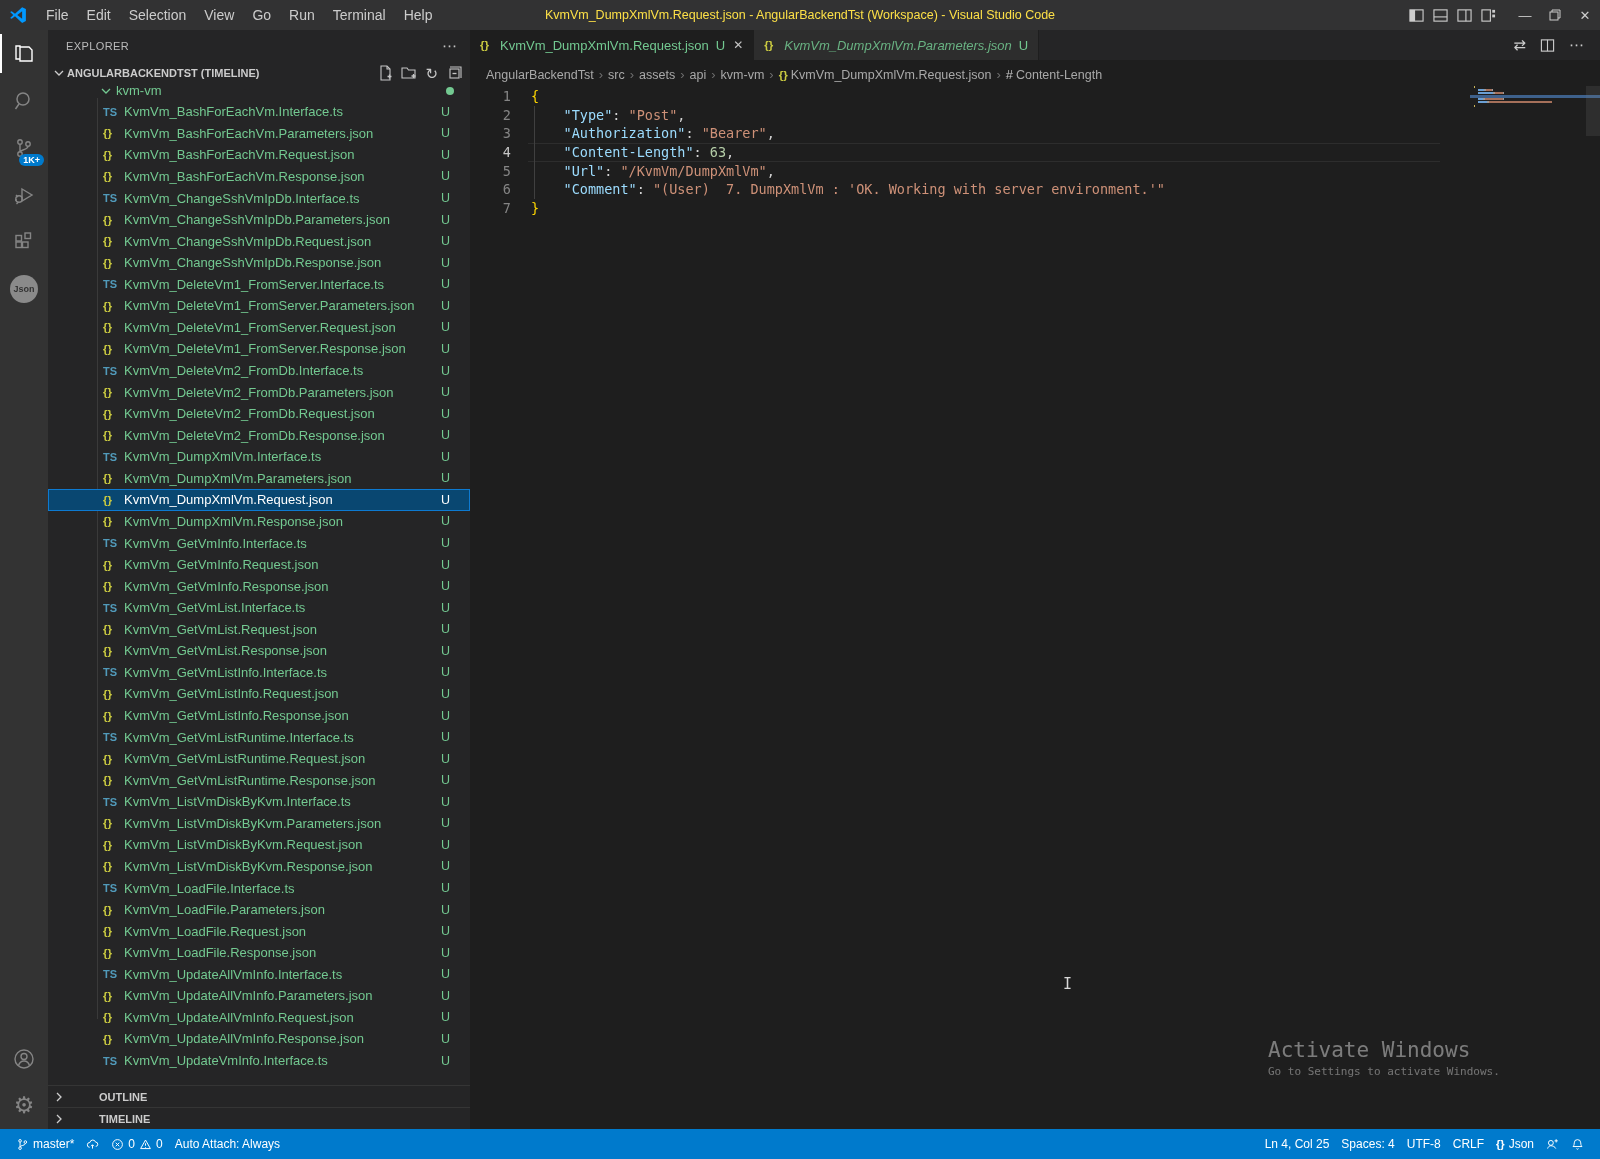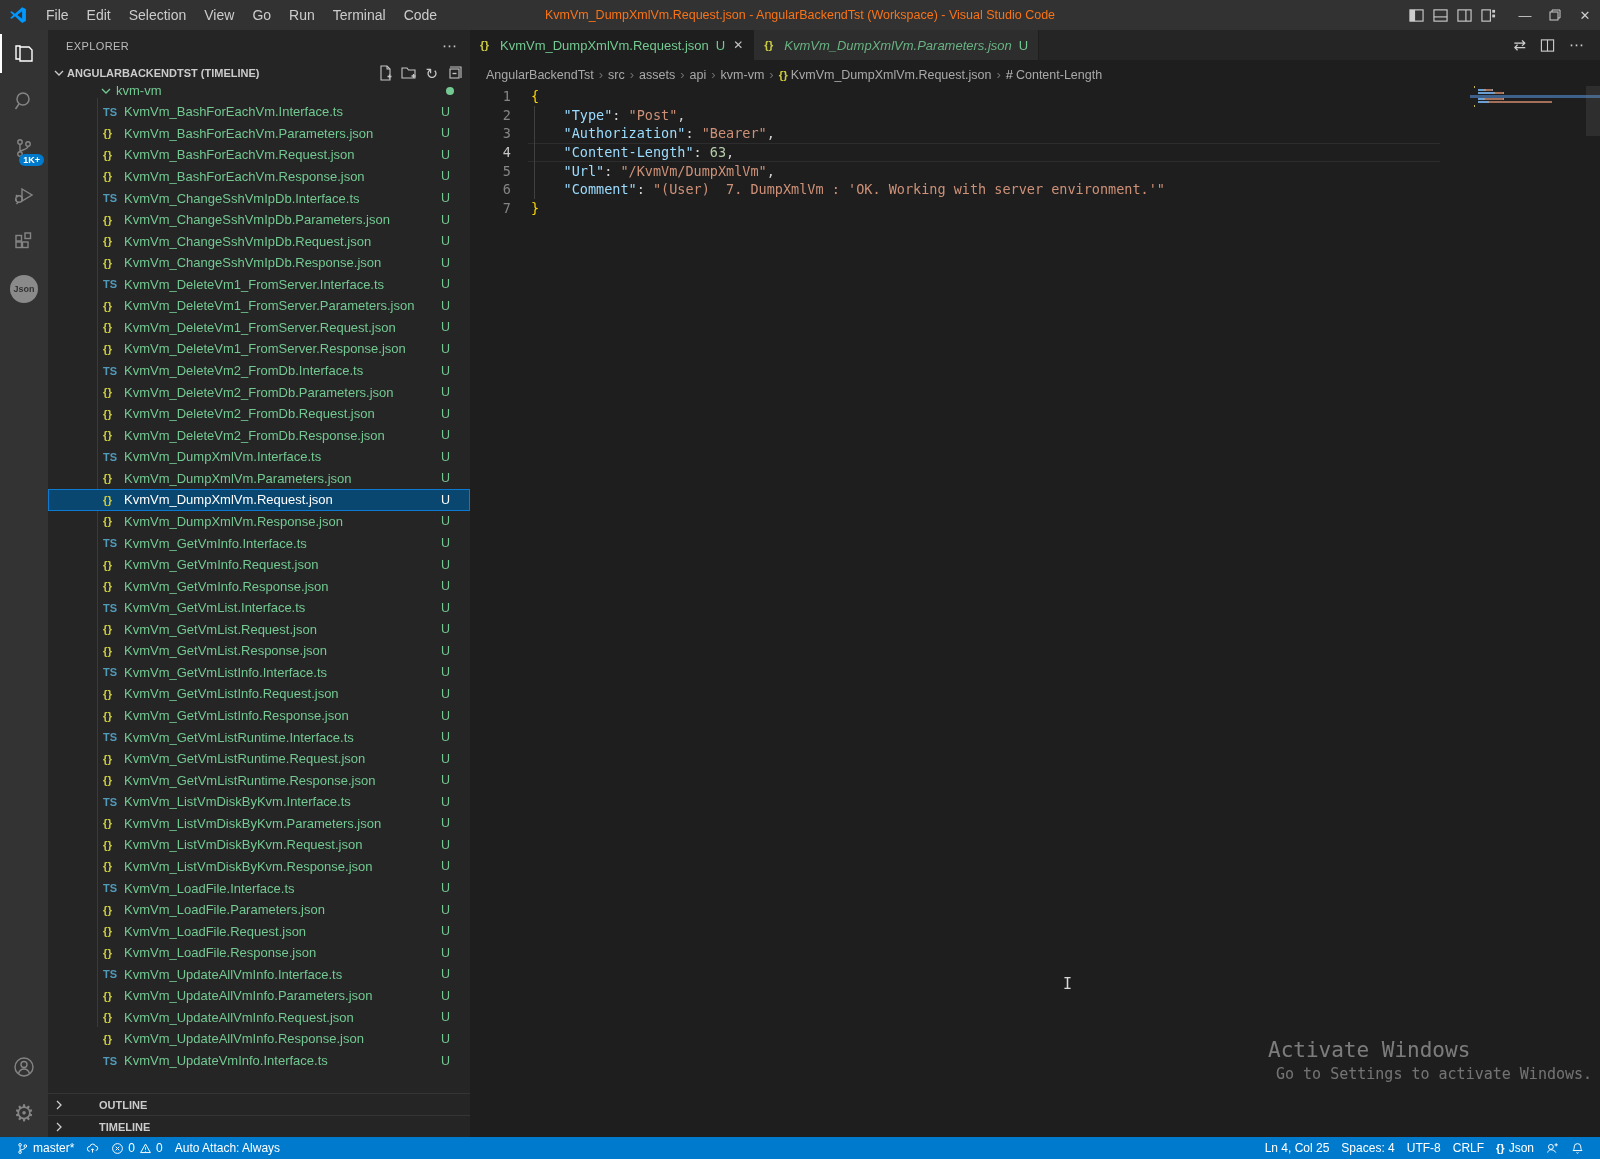--- a/index.html
+++ b/index.html
@@ -5,21 +5,21 @@
   * { margin:0; padding:0; box-sizing:border-box; }
   html,body { width:1600px; height:1159px; overflow:hidden; background:#1e1e1e;
     font-family:"Liberation Sans", sans-serif; -webkit-font-smoothing:antialiased; }
   .app { width:1600px; height:1159px; display:flex; flex-direction:column; }
 
   
   .titlebar { height:30px; background:#323233; display:flex; align-items:center; position:relative; flex:0 0 auto; }
   .vscode-logo { width:18px; height:18px; margin:0 10px 0 9px; }
   .menubar { display:flex; align-items:center; height:100%; }
   .menu-item { color:#cccccc; font-size:14px; padding:0 9px; height:100%; display:flex; align-items:center; cursor:default; }
-  .win-title { position:absolute; left:0; right:0; text-align:center; color:#f97316; font-size:12.5px; pointer-events:none; }
+  .win-title { position:absolute; left:0; right:0; text-align:center; color:#fde047; font-size:12.5px; pointer-events:none; }
   .titlebar-right { margin-left:auto; display:flex; align-items:center; height:100%; }
   .layout-icons { display:flex; align-items:center; gap:9px; margin-right:14px; }
   .layout-icons svg { width:15px; height:15px; }
   .win-btn { width:30px; height:100%; display:flex; align-items:center; justify-content:center; color:#cccccc; font-size:13px; }
   .win-btn svg { width:12px; height:12px; }
 
   
   .main { flex:1 1 auto; display:flex; min-height:0; }
 
   
@@ -101,27 +101,27 @@
   .mm-row { height:2px; margin-bottom:1.1px; margin-left:34px; white-space:nowrap; font-size:0; }
   .mm-seg { display:inline-block; height:2px; }
   .mm-seg.tk-key { background:#6a9fd4; } .mm-seg.tk-str { background:#a5705a; }
   .mm-seg.tk-num { background:#8ba87f; } .mm-seg.tk-punct { background:#9a9a9a; }
   .mm-seg.tk-brace { background:#c8b458; } .mm-seg.tk-ws { background:transparent; }
   .mm-curline { position:absolute; right:0; top:13px; width:130px; height:3px; background:#3e618c; }
   .vscrollbar { position:absolute; right:0; top:4px; width:14px; height:50px; background:rgba(121,121,121,0.18); }
 
   .watermark { position:absolute; left:798px; top:956px; pointer-events:none; }
   .wm-title { font-size:21px; color:rgba(255,255,255,0.42); }
-  .wm-sub { font-size:15px; color:rgba(255,255,255,0.38); margin-top:3px;margin-left:8px; }
+  .wm-sub { font-size:11px; color:rgba(255,255,255,0.38); margin-top:3px; }
 
   .mouse-cursor { position:absolute; left:593px; top:893px; color:#d8d8d8; font-size:15px;
     font-family:"DejaVu Sans Mono",monospace; }
 
   
-  .statusbar { height:22px; background:#007acc; display:flex; align-items:center; color:#ffffff; font-size:12px; flex:0 0 auto; padding:0 10px; }
+  .statusbar { height:30px; background:#007acc; display:flex; align-items:center; color:#ffffff; font-size:12px; flex:0 0 auto; padding:0 10px; }
   .sb-item { display:flex; align-items:center; gap:4px; padding:0 6px; height:100%; white-space:nowrap; }
   .sb-item svg { width:13px; height:13px; }
   .sb-left { display:flex; align-items:center; height:100%; }
   .sb-right { margin-left:auto; display:flex; align-items:center; height:100%; }
   .sb-braces { font-weight:bold; font-size:11px; }
 </style>
 </head>
 <body>
 
 <div class="app">
@@ -131,21 +131,21 @@
       <path fill="#0098ff" d="M17.5 1.5 8 10.3 3.6 7 1.5 8l4.2 4-4.2 4 2.1 1 4.4-3.3 9.5 8.8 5-2.5v-16zM17.5 7v10L11 12z"></path>
     </svg>
     <div class="menubar">
         <span class="menu-item">File</span>
         <span class="menu-item">Edit</span>
         <span class="menu-item">Selection</span>
         <span class="menu-item">View</span>
         <span class="menu-item">Go</span>
         <span class="menu-item">Run</span>
         <span class="menu-item">Terminal</span>
-        <span class="menu-item">Code</span>
+        <span class="menu-item">Help</span>
       </div>
     <div class="win-title">KvmVm_DumpXmlVm.Request.json - AngularBackendTst (Workspace) - Visual Studio Code</div>
     <div class="titlebar-right">
       <div class="layout-icons">
         <svg viewBox="0 0 16 16">
             <rect x="1" y="2" width="14" height="12" fill="none" stroke="#cccccc" stroke-width="1.2"></rect>
             <rect x="1" y="2" width="5.5" height="12" fill="#cccccc"></rect>
           </svg>
         <svg viewBox="0 0 16 16">
             <rect x="1" y="2" width="14" height="12" fill="none" stroke="#cccccc" stroke-width="1.2"></rect>

